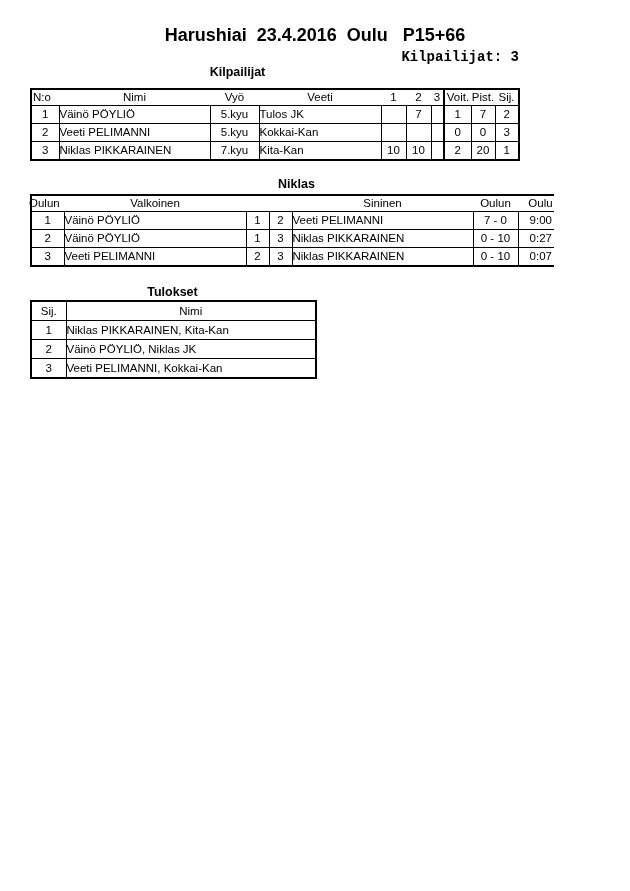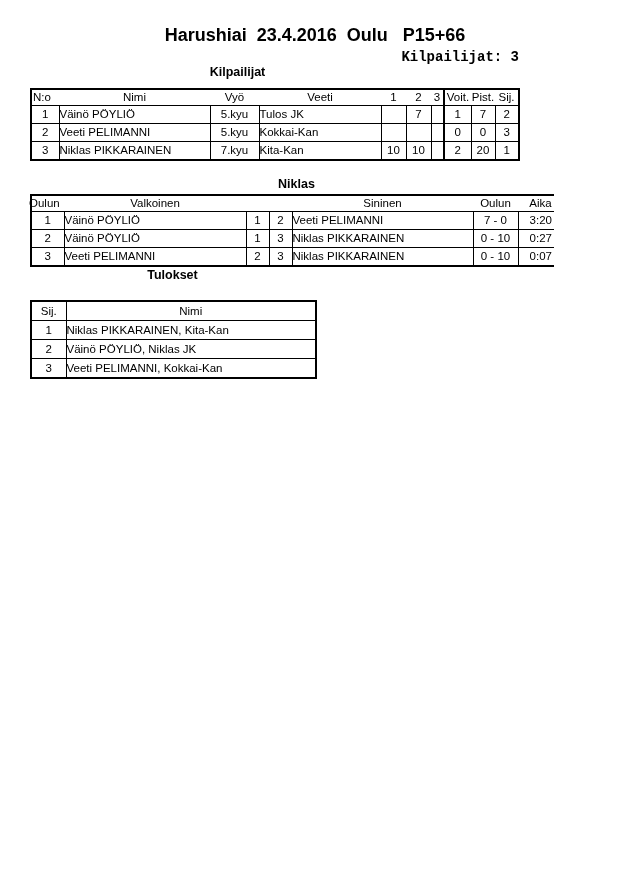--- a/index.html
+++ b/index.html
@@ -19,21 +19,21 @@
   .count-label{
     position:absolute;top:49px;right:35px;
     font-size:14px;font-weight:bold;font-family:Liberation Mono, monospace;
   }
   .section-heading{
     position:absolute;
     text-align:center;font-size:12.5px;font-weight:bold;
   }
   #heading-kilpailijat{top:65px;left:30px;width:415px;}
   #heading-ottelut{top:177px;left:30px;width:533px;}
-  #heading-tulokset{top:268px;left:30px;width:285px;}
+  #heading-tulokset{top:285px;left:30px;width:285px;}
 
   table{
     position:absolute;
     border-collapse:collapse;table-layout:fixed;
     border:2px solid #000;
     font-size:11.5px;
   }
   #t1{top:88px;left:30px;width:488px;}
   #t2{top:194px;left:30px;width:533px;}
   #t3{top:300px;left:30px;width:285px;}
@@ -147,32 +147,32 @@
         <col style="width:46px">
     </colgroup>
     <thead>
       <tr>
         <th class="th-left"><span class="pull-left">Oulun</span></th>
         <th>Valkoinen</th>
         <th></th>
         <th></th>
         <th>Sininen</th>
         <th>Oulun</th>
-        <th>Aika</th>
+        <th>Oulu</th>
       </tr>
     </thead>
     <tbody>
       <tr>
         <td>1</td>
         <td class="al">Väinö PÖYLIÖ</td>
         <td>1</td>
         <td>2</td>
         <td class="al">Veeti PELIMANNI</td>
         <td>7 - 0</td>
-        <td>3:20</td>
+        <td>9:00</td>
       </tr>
       <tr>
         <td>2</td>
         <td class="al">Väinö PÖYLIÖ</td>
         <td>1</td>
         <td>3</td>
         <td class="al">Niklas PIKKARAINEN</td>
         <td>0 - 10</td>
         <td>0:27</td>
       </tr>

